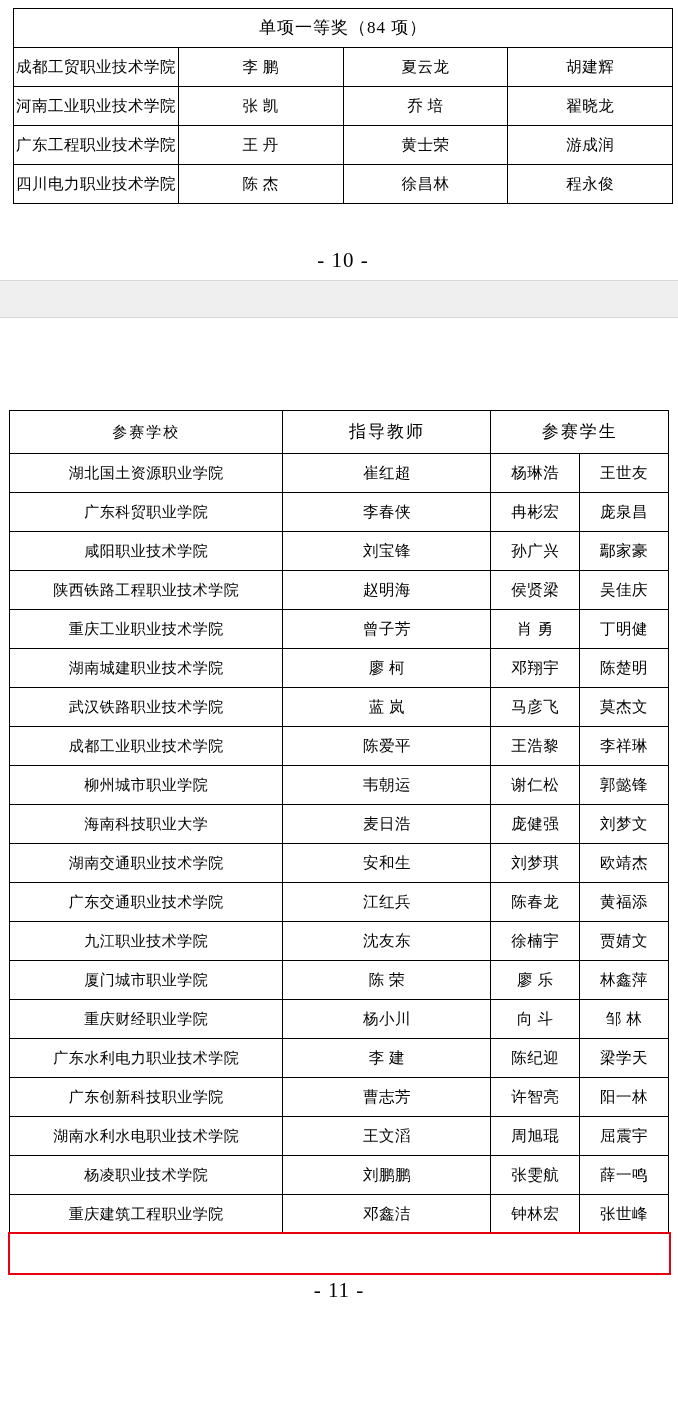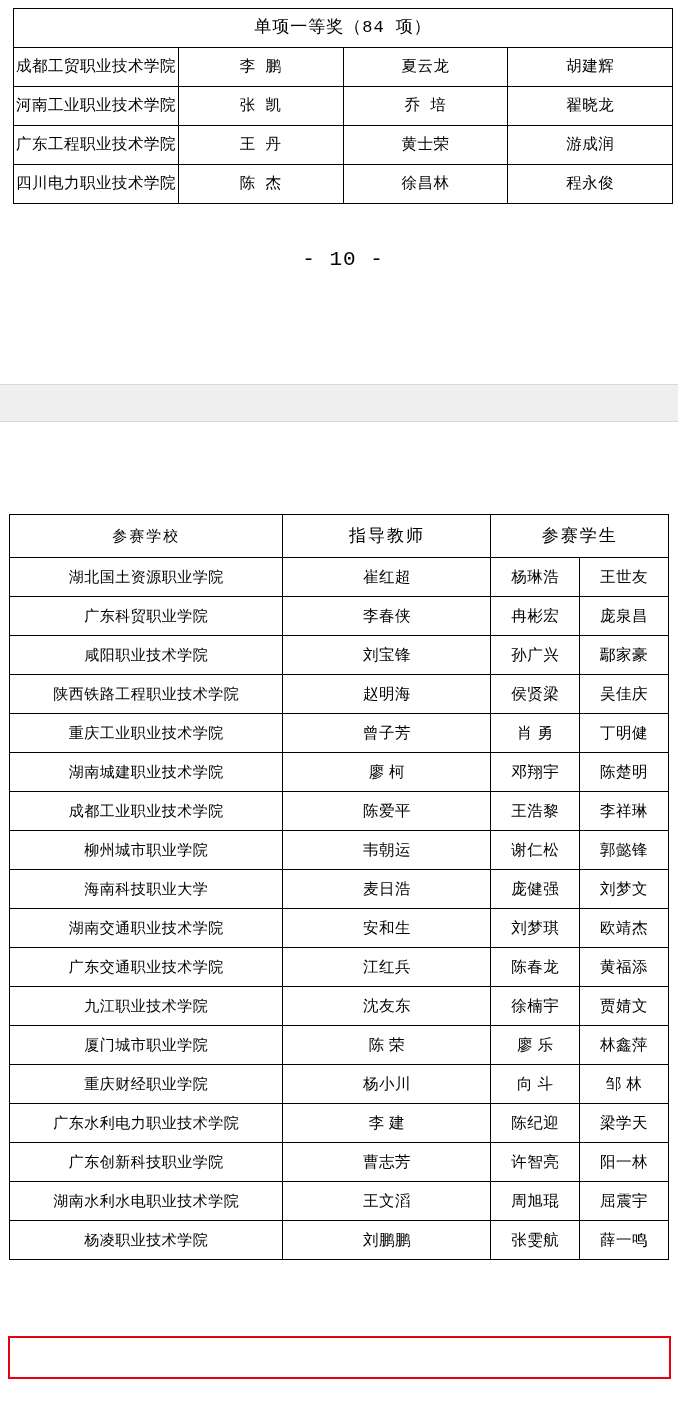--- a/index.html
+++ b/index.html
@@ -13,22 +13,21 @@
     color: #000;
   }
   .page {
     width: 678px;
     background: #ffffff;
     box-sizing: border-box;
     position: relative;
   }
   .page-1 {
     padding: 0 0 0 8px;
-    height: 376px;
-    font-family: Liberation Mono, monospace;
+    height: 272px;
   }
   .gap {
     height: 36px;
     background: #efefef;
     border-top: 1px solid #d8d8d8;
     border-bottom: 1px solid #d8d8d8;
   }
   .page-2 {
     padding-top: 0;
     height: 1078px;
@@ -184,20 +183,26 @@
           <td class="c-stu">肖  勇</td>
           <td class="c-stu">丁明健</td>
         </tr>
         <tr>
           <td class="c-school">湖南城建职业技术学院</td>
           <td class="c-teacher">廖  柯</td>
           <td class="c-stu">邓翔宇</td>
           <td class="c-stu">陈楚明</td>
         </tr>
         <tr>
+          <td class="c-school">武汉铁路职业技术学院</td>
+          <td class="c-teacher">蓝  岚</td>
+          <td class="c-stu">马彦飞</td>
+          <td class="c-stu">莫杰文</td>
+        </tr>
+        <tr>
           <td class="c-school">成都工业职业技术学院</td>
           <td class="c-teacher">陈爱平</td>
           <td class="c-stu">王浩黎</td>
           <td class="c-stu">李祥琳</td>
         </tr>
         <tr>
           <td class="c-school">柳州城市职业学院</td>
           <td class="c-teacher">韦朝运</td>
           <td class="c-stu">谢仁松</td>
           <td class="c-stu">郭懿锋</td>
@@ -255,17 +260,24 @@
           <td class="c-teacher">王文滔</td>
           <td class="c-stu">周旭琨</td>
           <td class="c-stu">屈震宇</td>
         </tr>
         <tr class="hl" id="highlight-row">
           <td class="c-school">杨凌职业技术学院</td>
           <td class="c-teacher">刘鹏鹏</td>
           <td class="c-stu">张雯航</td>
           <td class="c-stu">薛一鸣</td>
         </tr>
+        <tr>
+          <td class="c-school">重庆建筑工程职业学院</td>
+          <td class="c-teacher">邓鑫洁</td>
+          <td class="c-stu">钟林宏</td>
+          <td class="c-stu">张世峰</td>
+        </tr>
       </tbody>
     </table>
     <div class="hl-box" id="hl-box" style="left: 7.5px; top: 821.5px; width: 663px; height: 43px; border-color: rgb(230, 0, 18);"></div>
   </div>
+  <div class="pagenum">- 11 -</div>
 </div>
 
 </body></html>

